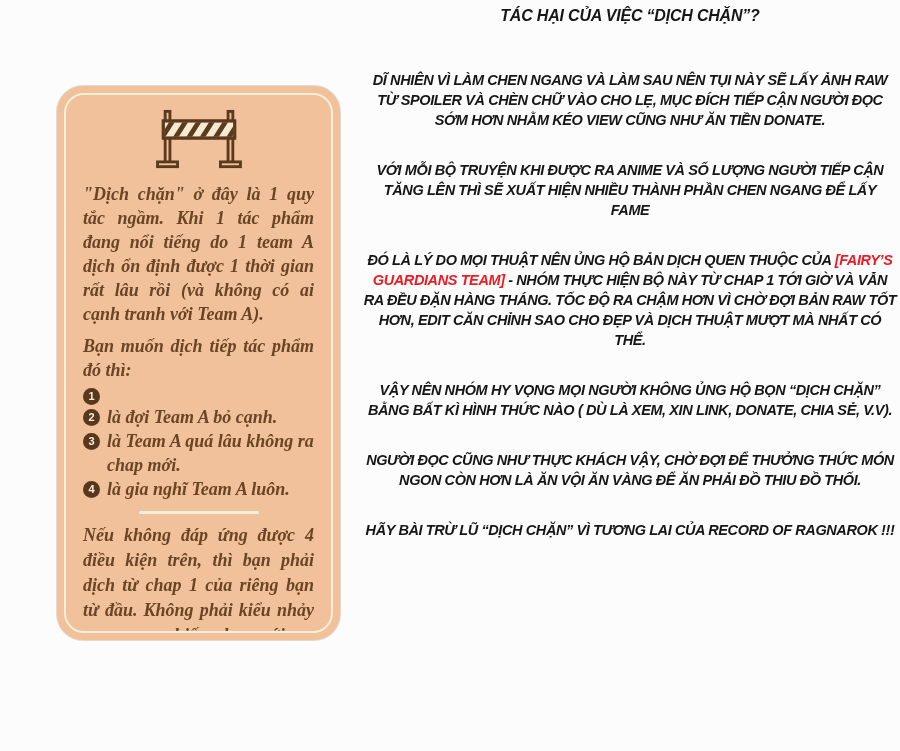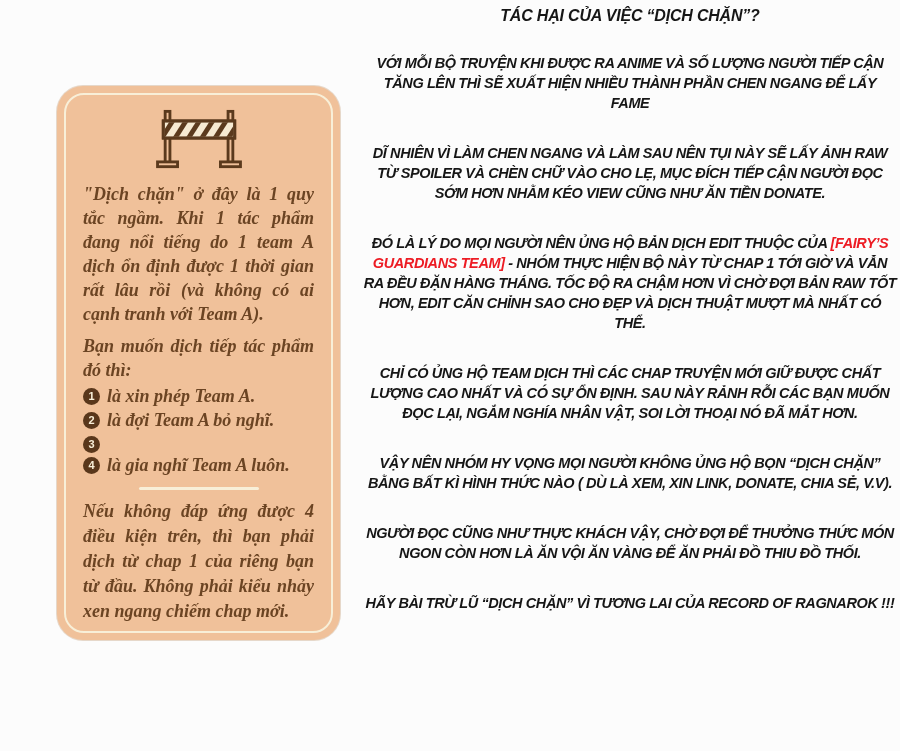--- a/index.html
+++ b/index.html
@@ -72,21 +72,21 @@
     color:#161616;
     font-weight:bold;
     font-style:italic;
     font-size:14.5px;
     line-height:20px;
     letter-spacing:-0.4px;
   }
   .right-col h1 {
     font-size:16px;
     letter-spacing:-0.2px;
-    margin-bottom:27px;
+    margin-bottom:44px;
   }
   .right-col p { margin-bottom:30px; }
   .right-col p.last { margin-bottom:12px; }
   .team-red { color:#ed1c24; }
 </style>
 </head>
 <body>
 
 <div class="card">
   <div class="card-inner">
@@ -116,51 +116,50 @@
       <rect x="10.5" y="12.5" width="75" height="18" fill="none" stroke="#5b3a1d" stroke-width="3"></rect>
     </svg>
 
     <p class="card-p-intro">"Dịch chặn" ở đây là 1 quy tắc ngầm. Khi 1 tác phẩm đang nổi tiếng do 1 team A dịch ổn định được 1 thời gian rất lâu rồi (và không có ai cạnh tranh với Team A).</p>
 
     <p class="card-p-question">Bạn muốn dịch tiếp tác phẩm đó thì:</p>
 
     <div class="card-list">
       <div class="card-li">
         <span class="num-badge">1</span>
-        <span class="li-text">là xin phép Team A.</span>
       </div>
       <div class="card-li">
         <span class="num-badge">2</span>
-        <span class="li-text">là đợi Team A bỏ nghĩ.</span>
+        <span class="li-text">là đợi Team A bỏ cạnh.</span>
       </div>
       <div class="card-li">
         <span class="num-badge">3</span>
+        <span class="li-text">là Team A quá lâu không ra chap mới.</span>
       </div>
       <div class="card-li">
         <span class="num-badge">4</span>
         <span class="li-text">là gia nghĩ Team A luôn.</span>
       </div>
     </div>
 
     <div class="divider"></div>
 
     <p class="card-p-outro">Nếu không đáp ứng được 4 điều kiện trên, thì bạn phải dịch từ chap 1 của riêng bạn từ đầu. Không phải kiểu nhảy xen ngang chiếm chap mới.</p>
   </div>
 </div>
 
 <div class="right-col">
   <h1>TÁC HẠI CỦA VIỆC “DỊCH CHẶN”?</h1>
 
+  <p>DĨ NHIÊN VÌ LÀM CHEN NGANG VÀ LÀM SAU NÊN TỤI NÀY SẼ LẤY ẢNH RAW TỪ SPOILER VÀ CHÈN CHỮ VÀO CHO LẸ, MỤC ĐÍCH TIẾP CẬN NGƯỜI ĐỌC SỚM HƠN NHẰM KÉO VIEW CŨNG NHƯ ĂN TIỀN DONATE.</p>
+
   <p>VỚI MỖI BỘ TRUYỆN KHI ĐƯỢC RA ANIME VÀ SỐ LƯỢNG NGƯỜI TIẾP CẬN TĂNG LÊN THÌ SẼ XUẤT HIỆN NHIỀU THÀNH PHẦN CHEN NGANG ĐỂ LẤY FAME</p>
 
-  <p>DĨ NHIÊN VÌ LÀM CHEN NGANG VÀ LÀM SAU NÊN TỤI NÀY SẼ LẤY ẢNH RAW TỪ SPOILER VÀ CHÈN CHỮ VÀO CHO LẸ, MỤC ĐÍCH TIẾP CẬN NGƯỜI ĐỌC SỚM HƠN NHẰM KÉO VIEW CŨNG NHƯ ĂN TIỀN DONATE.</p>
 
+  <p><span>ĐÓ LÀ LÝ DO MỌI THUẬT NÊN ỦNG HỘ BẢN DỊCH QUEN THUỘC CỦA </span><span class="team-red">[FAIRY’S GUARDIANS TEAM]</span><span> - NHÓM THỰC HIỆN BỘ NÀY TỪ CHAP 1 TỚI GIỜ VÀ VẪN RA ĐỀU ĐẶN HÀNG THÁNG. TỐC ĐỘ RA CHẬM HƠN VÌ CHỜ ĐỢI BẢN RAW TỐT HƠN, EDIT CĂN CHỈNH SAO CHO ĐẸP VÀ DỊCH THUẬT MƯỢT MÀ NHẤT CÓ THỂ.</span></p>
 
-  <p><span>ĐÓ LÀ LÝ DO MỌI NGƯỜI NÊN ỦNG HỘ BẢN DỊCH EDIT THUỘC CỦA </span><span class="team-red">[FAIRY’S GUARDIANS TEAM]</span><span> - NHÓM THỰC HIỆN BỘ NÀY TỪ CHAP 1 TỚI GIỜ VÀ VẪN RA ĐỀU ĐẶN HÀNG THÁNG. TỐC ĐỘ RA CHẬM HƠN VÌ CHỜ ĐỢI BẢN RAW TỐT HƠN, EDIT CĂN CHỈNH SAO CHO ĐẸP VÀ DỊCH THUẬT MƯỢT MÀ NHẤT CÓ THỂ.</span></p>
-
-  <p>CHỈ CÓ ỦNG HỘ TEAM DỊCH THÌ CÁC CHAP TRUYỆN MỚI GIỮ ĐƯỢC CHẤT LƯỢNG CAO NHẤT VÀ CÓ SỰ ỔN ĐỊNH. SAU NÀY RẢNH RỖI CÁC BẠN MUỐN ĐỌC LẠI, NGẮM NGHÍA NHÂN VẬT, SOI LỜI THOẠI NÓ ĐÃ MẮT HƠN.</p>
 
   <p>VẬY NÊN NHÓM HY VỌNG MỌI NGƯỜI KHÔNG ỦNG HỘ BỌN “DỊCH CHẶN” BẰNG BẤT KÌ HÌNH THỨC NÀO ( DÙ LÀ XEM, XIN LINK, DONATE, CHIA SẺ, V.V).</p>
 
   <p>NGƯỜI ĐỌC CŨNG NHƯ THỰC KHÁCH VẬY, CHỜ ĐỢI ĐỂ THƯỞNG THỨC MÓN NGON CÒN HƠN LÀ ĂN VỘI ĂN VÀNG ĐỂ ĂN PHẢI ĐỒ THIU ĐỒ THỐI.</p>
 
   <p class="last">HÃY BÀI TRỪ LŨ “DỊCH CHẶN” VÌ TƯƠNG LAI CỦA RECORD OF RAGNAROK !!!</p>
 </div>
 
 </body></html>

